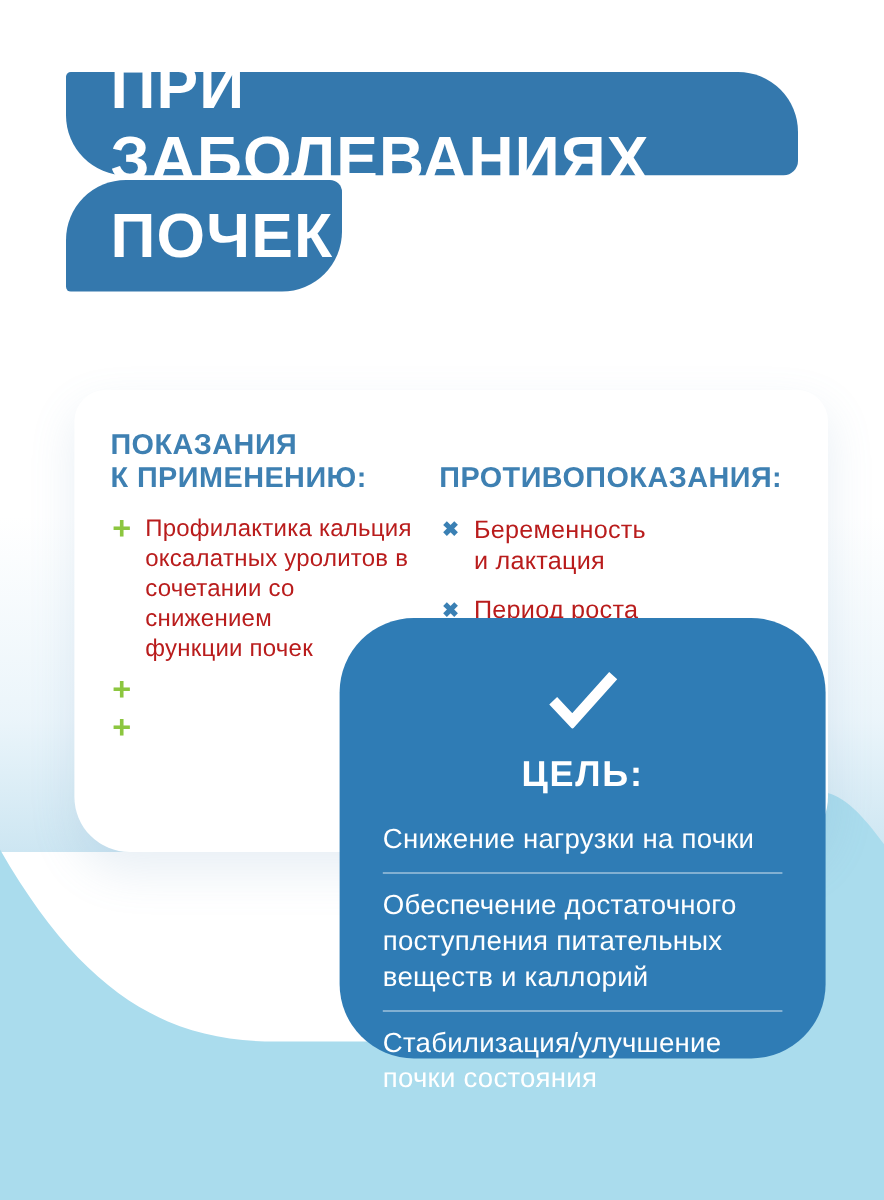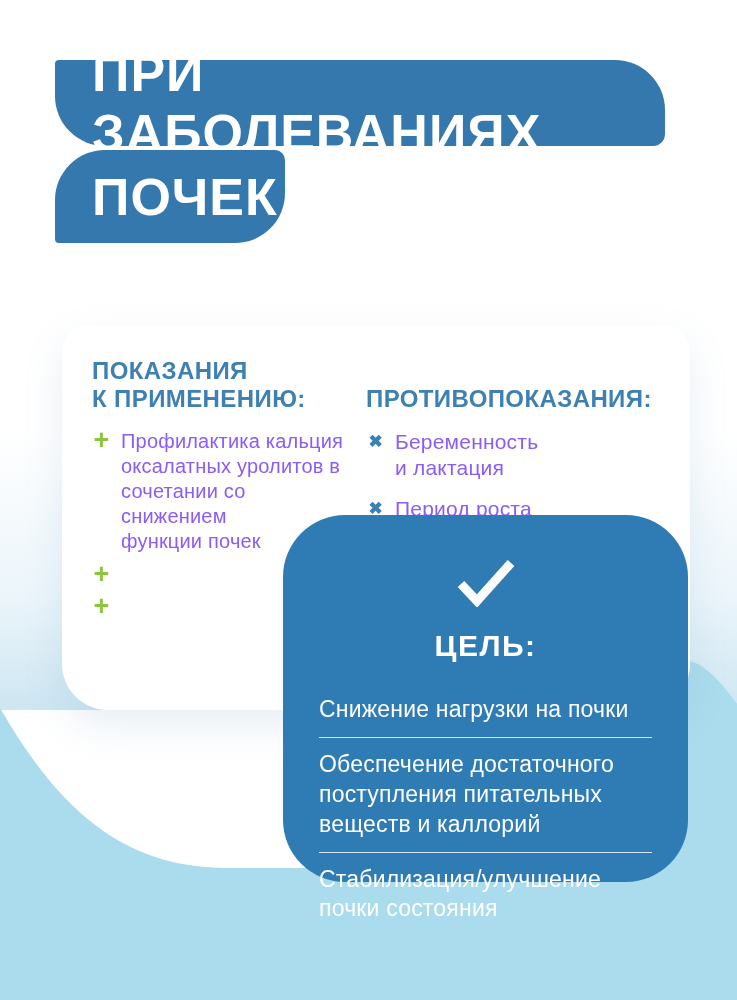--- a/index.html
+++ b/index.html
@@ -79,21 +79,21 @@
   .marker { flex:none; width:19px; text-align:center; }
   .marker-plus {
     color:#8cc63f; font-weight:700; font-size:27px; line-height:23px;
   }
   .marker-cross {
     color:#3a80b4; font-weight:700; font-size:17px; line-height:25px;
   }
   .item-text {
     white-space:pre-line;
     font-size:20px; line-height:1.25;
-    color:#8b5cf6;
+    color:#b91c1c;
     letter-spacing:0.2px;
   }
   .col-right .item-text { font-size:21px; }
   .col-right .item { margin-bottom:14px; }
 
   
   .goal-card {
     position:absolute;
     left:283px; top:515px; width:405px; height:367px;
     background:#2f7cb5;
@@ -101,21 +101,21 @@
     box-sizing:border-box;
     padding:44px 36px 0 36px;
     z-index:3;
     color:#ffffff;
   }
   .goal-header { display:flex; align-items:center; gap:22px;flex-direction:column; }
   .goal-title {
     font-size:30px; font-weight:700; letter-spacing:1.5px;
   }
   .check-icon { flex:none; display:block; }
-  .goal-list { margin-top:32px; }
+  .goal-list { margin-top:22px; }
   .goal-item {
     white-space:pre-line;
     font-size:23px; line-height:1.3;
     letter-spacing:0.2px;
   }
   .goal-sep {
     border-top:1px solid rgba(255,255,255,0.8);
     margin:12px 0 12px 0;
   }
 </style>

